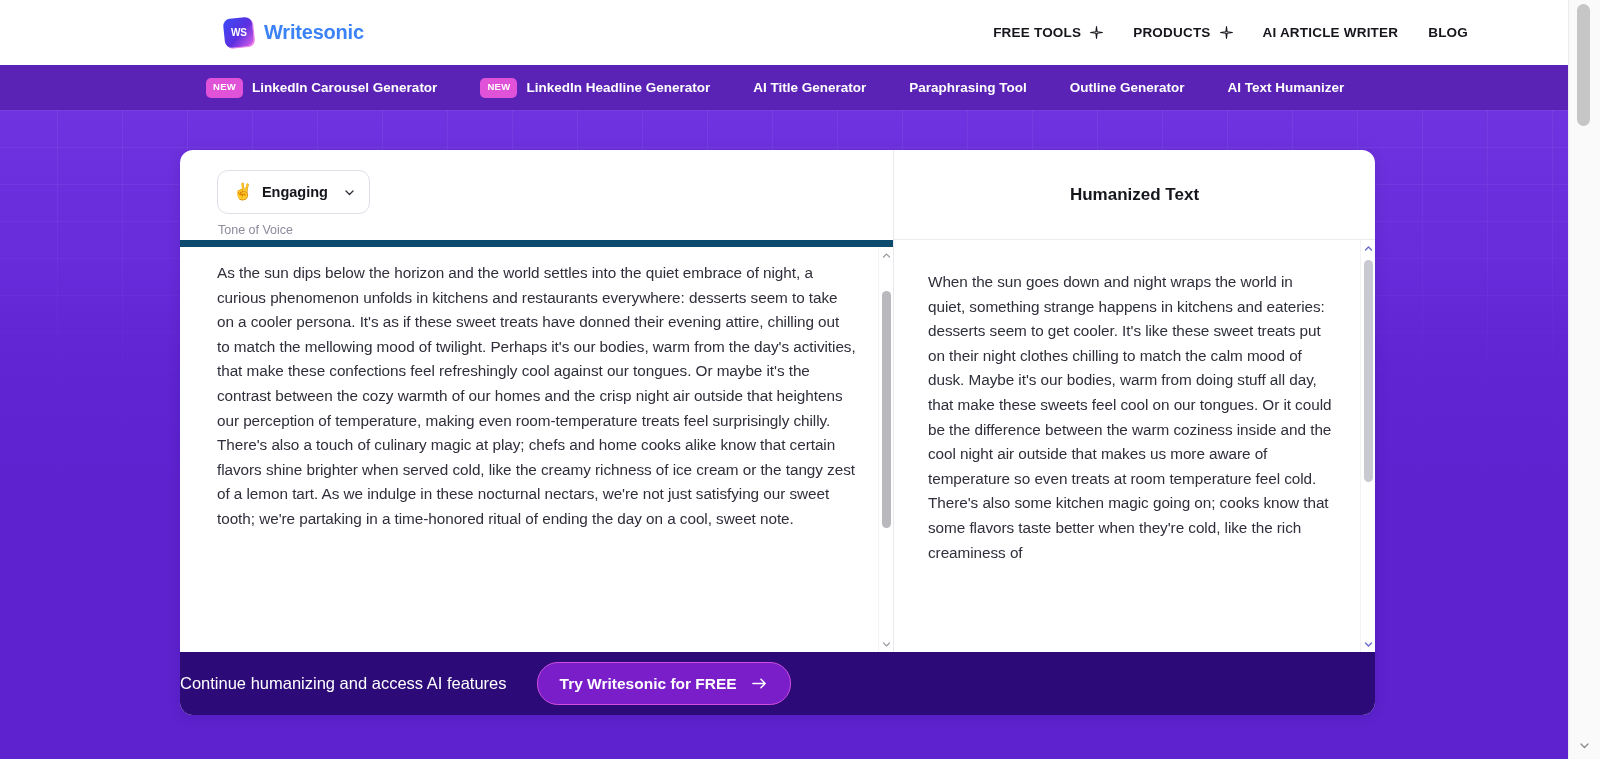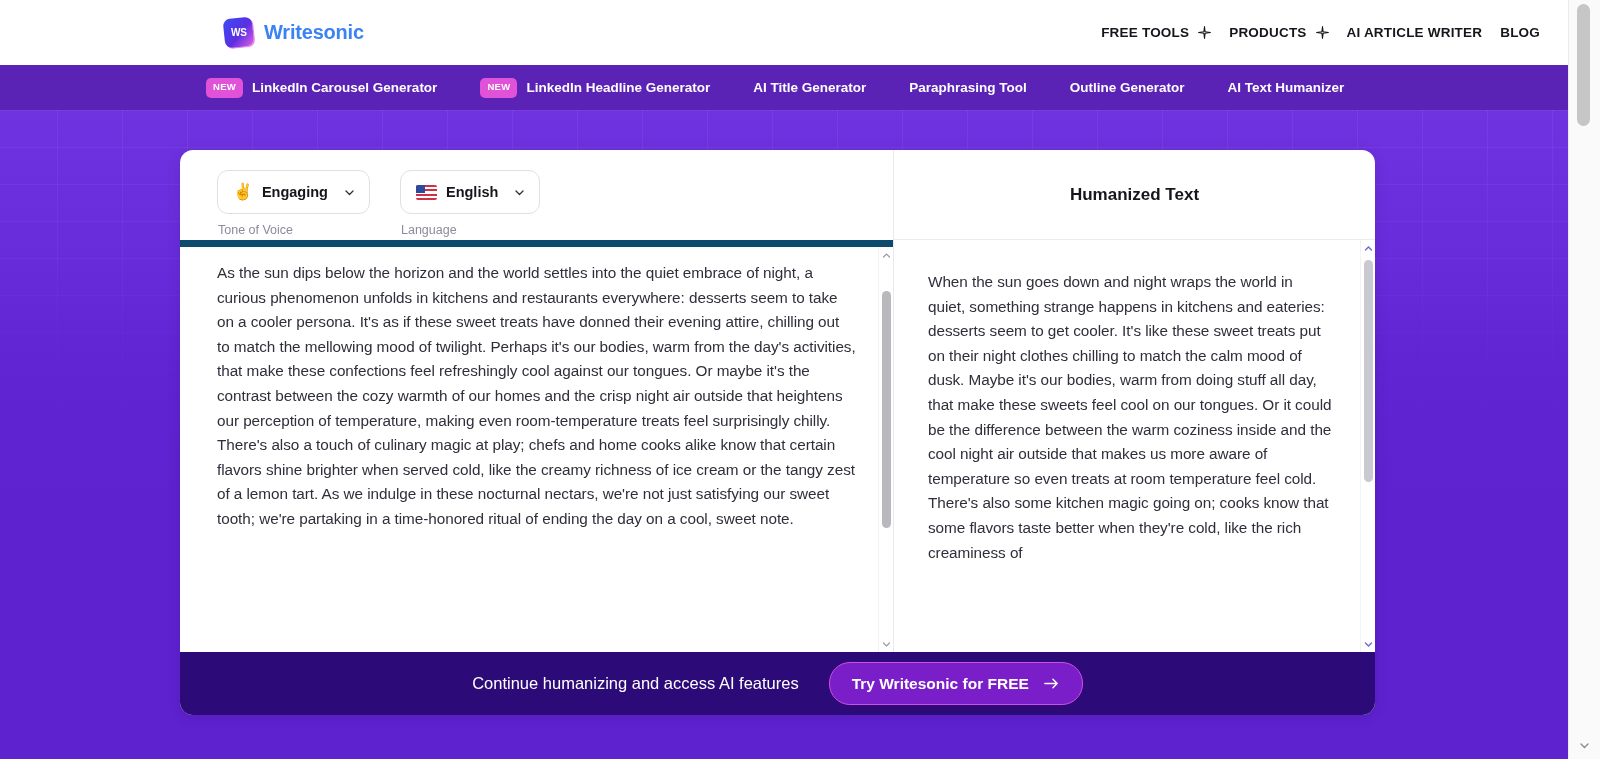--- a/index.html
+++ b/index.html
@@ -39,22 +39,22 @@
   .brand-logo span {
     font-size: 10px; font-weight: 700; color: #fff;
     letter-spacing: -0.3px;
     transform: rotate(6deg);
   }
   .brand-name {
     font-size: 20px; font-weight: 700; color: #3b82f6;
     letter-spacing: -0.2px;
   }
   .topnav-links {
-    margin-left: auto; margin-right: 28px;
-    display: flex; align-items: center; gap: 18px;
+    margin-left: auto; margin-right: 100px;
+    display: flex; align-items: center; gap: 30px;
   }
   .topnav-link {
     display: flex; align-items: center; gap: 9px;
     font-size: 13.5px; font-weight: 700; color: #15161c;
     letter-spacing: 0.2px;
     cursor: pointer;
   }
   .plus-icon { width: 13px; height: 13px; display: block; }
 
   
@@ -263,21 +263,21 @@
     cursor: pointer;
     font-family: "Liberation Sans", sans-serif;
   }
 
   
   .cta {
     position: absolute; top: 652px; left: 180px;
     width: 1195px; height: 63px;
     background: #2c0b78;
     border-radius: 0 0 13px 13px;
-    display: flex; align-items: center; justify-content: center;
+    display: flex; align-items: center; 
     gap: 30px;
     z-index: 4;
   }
   .cta-text {
     color: #ffffff;
     font-size: 16.5px;
   }
   .cta-btn {
     display: flex; align-items: center; gap: 14px;
     background: #7a1ec9;
@@ -397,30 +397,20 @@
             <div class="select-box">
               <span class="select-emoji">✌️</span>
               <span class="select-label">Engaging</span>
               <svg class="chev" width="13" height="13" viewBox="0 0 13 13">
                 <path d="M3 5 L6.5 8.5 L10 5" fill="none" stroke="#2e2f3a" stroke-width="1.3" stroke-linecap="round" stroke-linejoin="round"></path>
               </svg>
             </div>
             <div class="control-caption">Tone of Voice</div>
           </div>
 
-          <div class="control">
-            <div class="select-box">
-              <span class="flag-emoji"></span>
-              <span class="select-label">English</span>
-              <svg class="chev" width="13" height="13" viewBox="0 0 13 13">
-                <path d="M3 5 L6.5 8.5 L10 5" fill="none" stroke="#2e2f3a" stroke-width="1.3" stroke-linecap="round" stroke-linejoin="round"></path>
-              </svg>
-            </div>
-            <div class="control-caption">Language</div>
-          </div>
 
         </div>
 
         <div class="textwrap">
           <div class="textbody" placeholder="Paste your AI-generated text here">As the sun dips below the horizon and the world settles into the quiet embrace of night, a curious phenomenon unfolds in kitchens and restaurants everywhere: desserts seem to take on a cooler persona. It's as if these sweet treats have donned their evening attire, chilling out to match the mellowing mood of twilight. Perhaps it's our bodies, warm from the day's activities, that make these confections feel refreshingly cool against our tongues. Or maybe it's the contrast between the cozy warmth of our homes and the crisp night air outside that heightens our perception of temperature, making even room-temperature treats feel surprisingly chilly. There's also a touch of culinary magic at play; chefs and home cooks alike know that certain flavors shine brighter when served cold, like the creamy richness of ice cream or the tangy zest of a lemon tart. As we indulge in these nocturnal nectars, we're not just satisfying our sweet tooth; we're partaking in a time-honored ritual of ending the day on a cool, sweet note.</div>
           <div class="scrollbar">
             <div class="sb-track">
               <svg class="sb-arrow" style="top:4px" viewBox="0 0 9 9">
                 <path d="M1.5 6 L4.5 3 L7.5 6" fill="none" stroke="#9a9aa2" stroke-width="1.2" stroke-linecap="round"></path>
               </svg>

